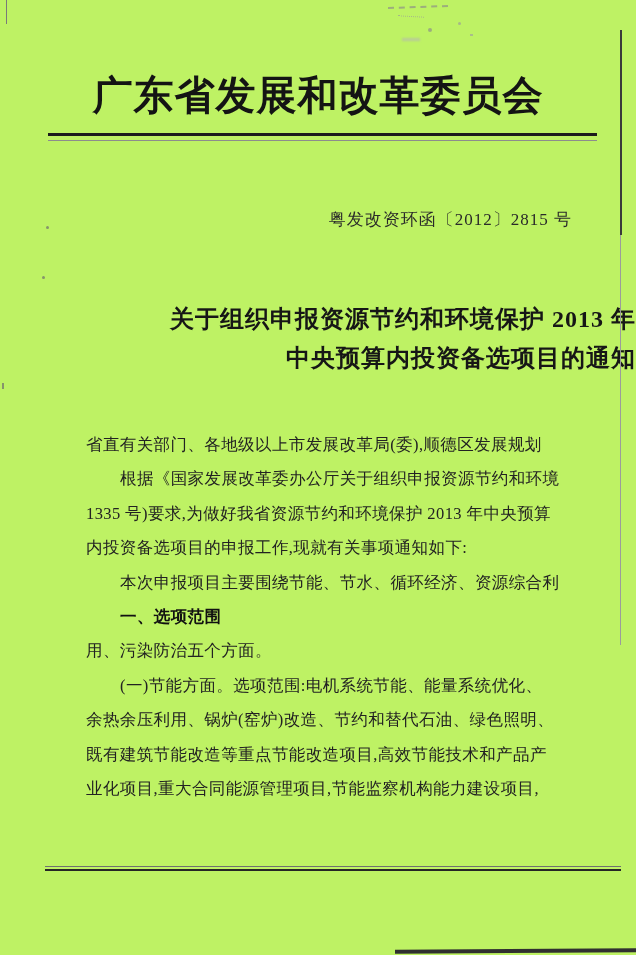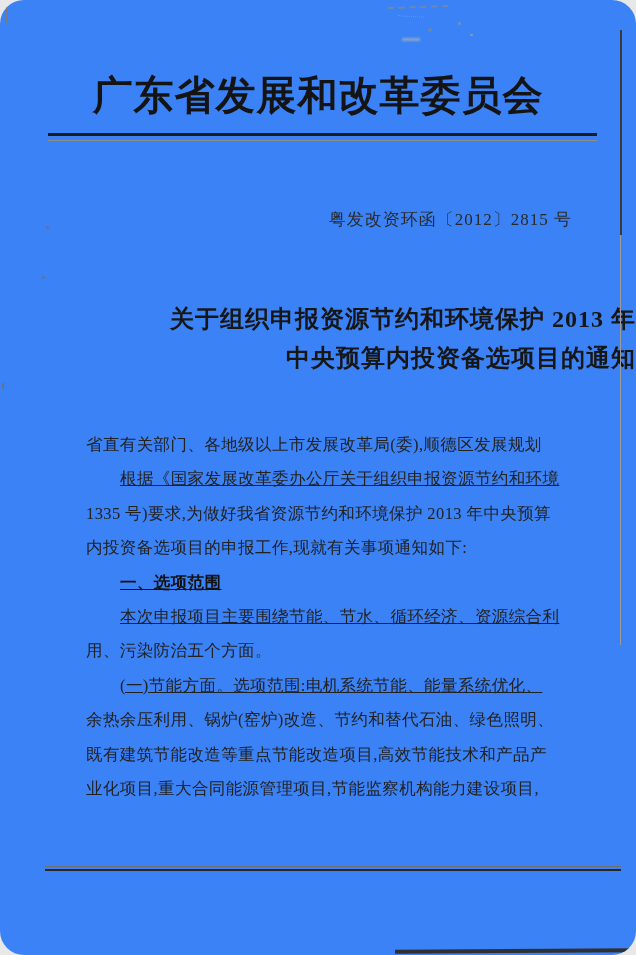--- a/index.html
+++ b/index.html
@@ -1,24 +1,23 @@
 <!DOCTYPE html>
 <html><head>
 <meta charset="utf-8">
 <style>
   html,body{margin:0;padding:0;background:#e8e8e8;}
   .page{
     position:relative;
     width:636px;height:955px;
     margin:0 auto;
-    background:#3b82f6;
+    background:#bef264;
     overflow:hidden;
     font-family:"Liberation Serif","DejaVu Serif",serif;
     color:#1d1d1d;
-    border-radius:24px;
   }
   
   .org-name{
     position:absolute;top:68px;left:0;width:100%;
     text-align:center;
     font-size:40px;font-weight:bold;
     letter-spacing:1px;
     color:#141414;
     white-space:nowrap;
   }
@@ -41,21 +40,21 @@
   }
   
   .body-text{
     position:absolute;top:428px;left:86px;width:478px;
   }
   .line{
     height:34.4px;line-height:34.4px;
     font-size:16.5px;letter-spacing:0.4px;
     white-space:nowrap;color:#222;
   }
-  .line.indent{padding-left:34px;text-decoration:underline;}
+  .line.indent{padding-left:34px;}
   .line.bold{font-weight:bold;color:#111;}
   
   .bottom-rule{position:absolute;left:45px;top:866px;width:576px;}
   .bottom-rule .gray{height:1px;background:#6f6f6f;}
   .bottom-rule .dark{height:2px;background:#262626;margin-top:2px;}
   
   .edge-v-dark{position:absolute;left:620px;top:30px;width:2px;height:205px;background:#3a3a3a;}
   .edge-v-gray{position:absolute;left:620px;top:235px;width:1px;height:410px;background:#9b9b9b;}
   .corner-mark{position:absolute;left:395px;top:949px;width:241px;height:4px;background:#303030;transform:rotate(-0.4deg);}
   .tl-tick{position:absolute;left:6px;top:0;width:1px;height:24px;background:#7a7a7a;}
@@ -91,22 +90,22 @@
   <div class="doc-title">
     <div>关于组织申报资源节约和环境保护 2013 年</div>
     <div>中央预算内投资备选项目的通知</div>
   </div>
 
   <div class="body-text">
     <div class="line">省直有关部门、各地级以上市发展改革局(委),顺德区发展规划</div>
     <div class="line indent">根据《国家发展改革委办公厅关于组织申报资源节约和环境</div>
     <div class="line">1335 号)要求,为做好我省资源节约和环境保护 2013 年中央预算</div>
     <div class="line">内投资备选项目的申报工作,现就有关事项通知如下:</div>
+    <div class="line indent">本次申报项目主要围绕节能、节水、循环经济、资源综合利</div>
     <div class="line indent bold">一、选项范围</div>
-    <div class="line indent">本次申报项目主要围绕节能、节水、循环经济、资源综合利</div>
     <div class="line">用、污染防治五个方面。</div>
     <div class="line indent">(一)节能方面。选项范围:电机系统节能、能量系统优化、</div>
     <div class="line">余热余压利用、锅炉(窑炉)改造、节约和替代石油、绿色照明、</div>
     <div class="line">既有建筑节能改造等重点节能改造项目,高效节能技术和产品产</div>
     <div class="line">业化项目,重大合同能源管理项目,节能监察机构能力建设项目,</div>
   </div>
 
   <div class="bottom-rule">
     <div class="gray"></div>
     <div class="dark"></div>

